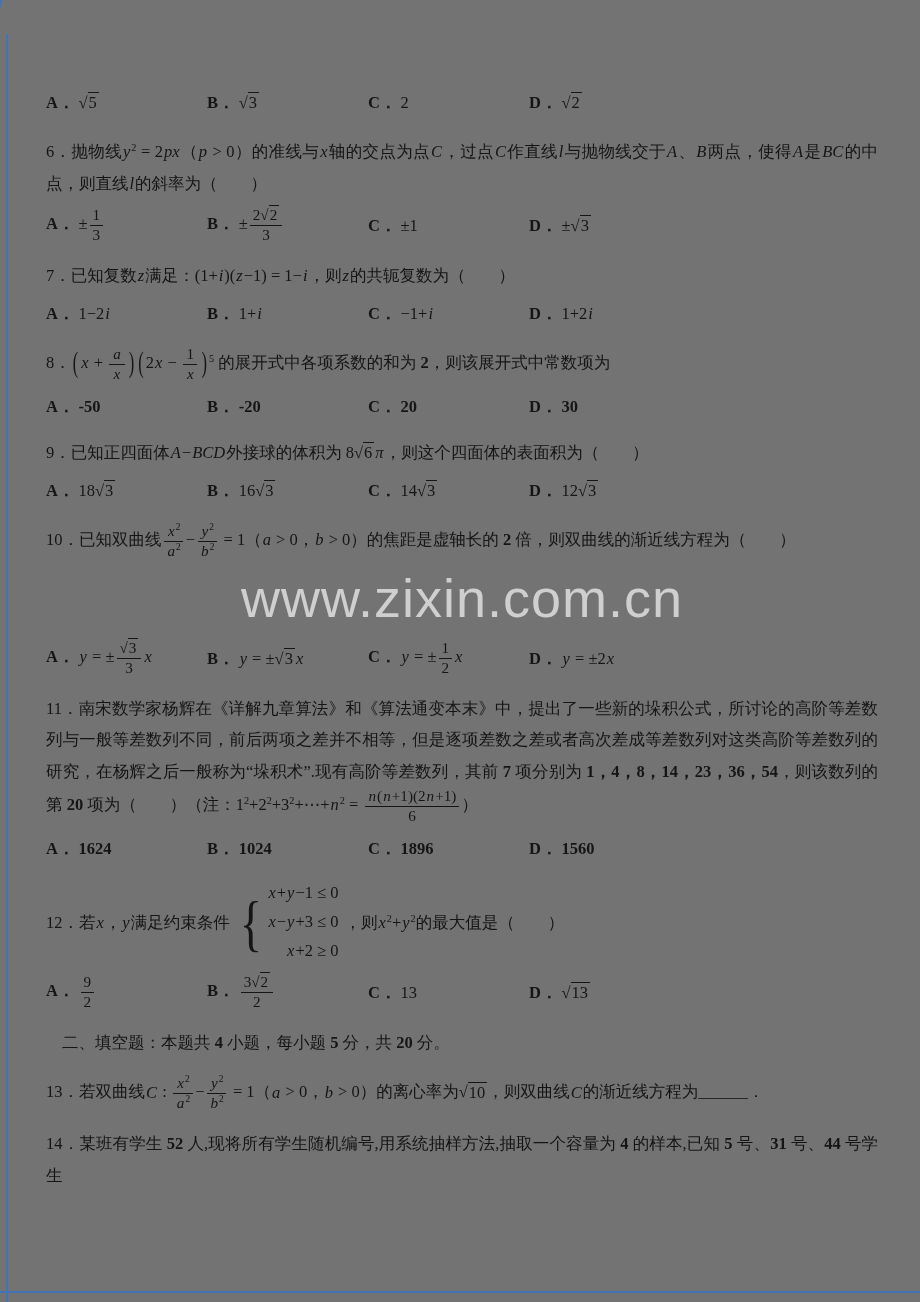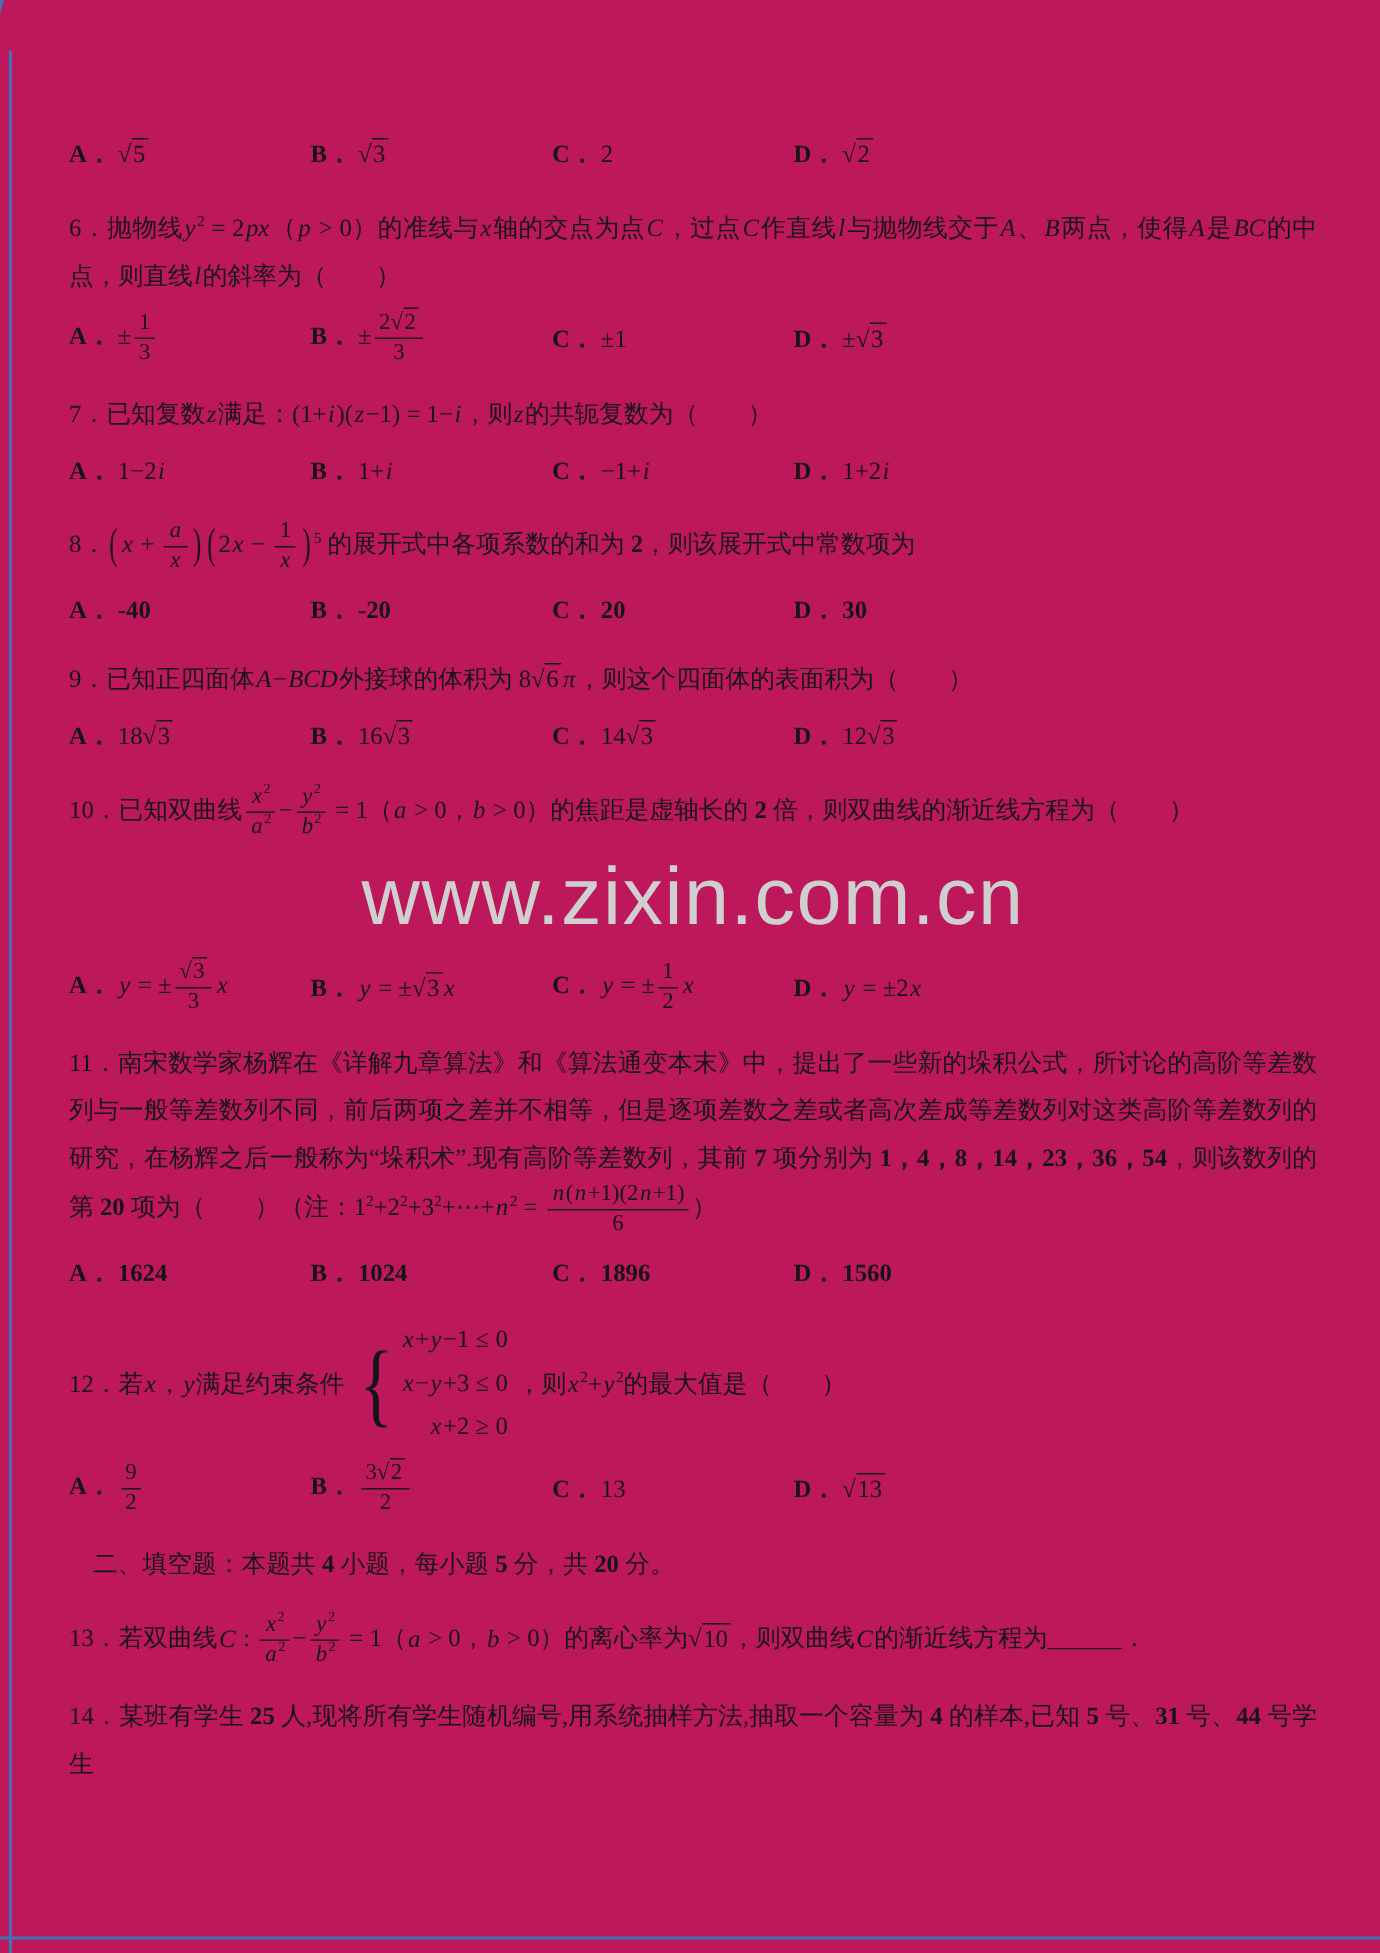--- a/index.html
+++ b/index.html
@@ -1,18 +1,18 @@
 <!DOCTYPE html>
 <html style="--edge-blue: #4272b8; --watermark-gray: #cfcfcf;"><head>
 <meta charset="utf-8">
 <style>
   *{box-sizing:border-box;margin:0;padding:0}
   html,body{width:920px;height:1302px;background:#fff;
     font-family:"Liberation Serif","DejaVu Serif",serif;color:#151515}
-  .page{position:relative;width:920px;height:1302px;overflow:hidden;background:#be185d}
+  .page{position:relative;width:920px;height:1302px;overflow:hidden;background:#737373}
   .edge-left{position:absolute;left:6px;top:34px;bottom:0;width:2px;background:var(--edge-blue,#4272b8)}
   .edge-corner{position:absolute;left:1px;top:-3px;width:2px;height:44px;background:var(--edge-blue,#4272b8);
     transform:rotate(13deg);transform-origin:top left}
   .edge-bottom{position:absolute;left:0;bottom:9px;width:100%;height:2px;background:var(--edge-blue,#4272b8)}
   .content{position:absolute;left:46px;right:42px;top:80px;font-size:16.5px;line-height:1.9}
   .question{margin-bottom:15px}
   .stem{text-align:justify}
   .opt-row{display:flex;align-items:center;margin:7px 0 2px}
   .opt{width:161px}
   .opt:last-child{width:auto}
@@ -80,21 +80,21 @@
 
     <div class="question">
       <p class="stem">8．<span class="bp">(</span><i>x</i> + <span class="fr">
             <span><i>a</i></span>
             <span><i>x</i></span>
           </span><span class="bp">)</span><span class="bp">(</span>2<i>x</i> − <span class="fr">
             <span>1</span>
             <span><i>x</i></span>
           </span><span class="bp">)</span><sup>5</sup> 的展开式中各项系数的和为 <b>2</b>，则该展开式中常数项为</p>
       <div class="opt-row">
-        <span class="opt"><b>A．</b> <b>-40</b></span>
+        <span class="opt"><b>A．</b> <b>-50</b></span>
         <span class="opt"><b>B．</b> <b>-20</b></span>
         <span class="opt"><b>C．</b> <b>20</b></span>
         <span class="opt"><b>D．</b> <b>30</b></span>
       </div>
     </div>
 
     <div class="question">
       <p class="stem">9．已知正四面体<i>A</i>−<i>BCD</i>外接球的体积为 8<span class="sq">√<span class="rd">6</span></span><i>π</i>，则这个四面体的表面积为（　　）</p>
       <div class="opt-row">
         <span class="opt"><b>A．</b> 18<span class="sq">√<span class="rd">3</span></span></span>
@@ -173,17 +173,17 @@
       <p class="stem">13．若双曲线<i>C</i> : <span class="fr">
             <span><i>x</i><sup>2</sup></span>
             <span><i>a</i><sup>2</sup></span>
           </span>−<span class="fr">
             <span><i>y</i><sup>2</sup></span>
             <span><i>b</i><sup>2</sup></span>
           </span> = 1（<i>a</i> &gt; 0，<i>b</i> &gt; 0）的离心率为<span class="sq">√<span class="rd">10</span></span>，则双曲线<i>C</i>的渐近线方程为______．</p>
     </div>
 
     <div class="question">
-      <p class="stem">14．某班有学生 <b>25</b> 人,现将所有学生随机编号,用系统抽样方法,抽取一个容量为 <b>4</b> 的样本,已知 <b>5</b> 号、<b>31</b> 号、<b>44</b> 号学生</p>
+      <p class="stem">14．某班有学生 <b>52</b> 人,现将所有学生随机编号,用系统抽样方法,抽取一个容量为 <b>4</b> 的样本,已知 <b>5</b> 号、<b>31</b> 号、<b>44</b> 号学生</p>
     </div>
 
   </div>
 </div>
 
 </body></html>

